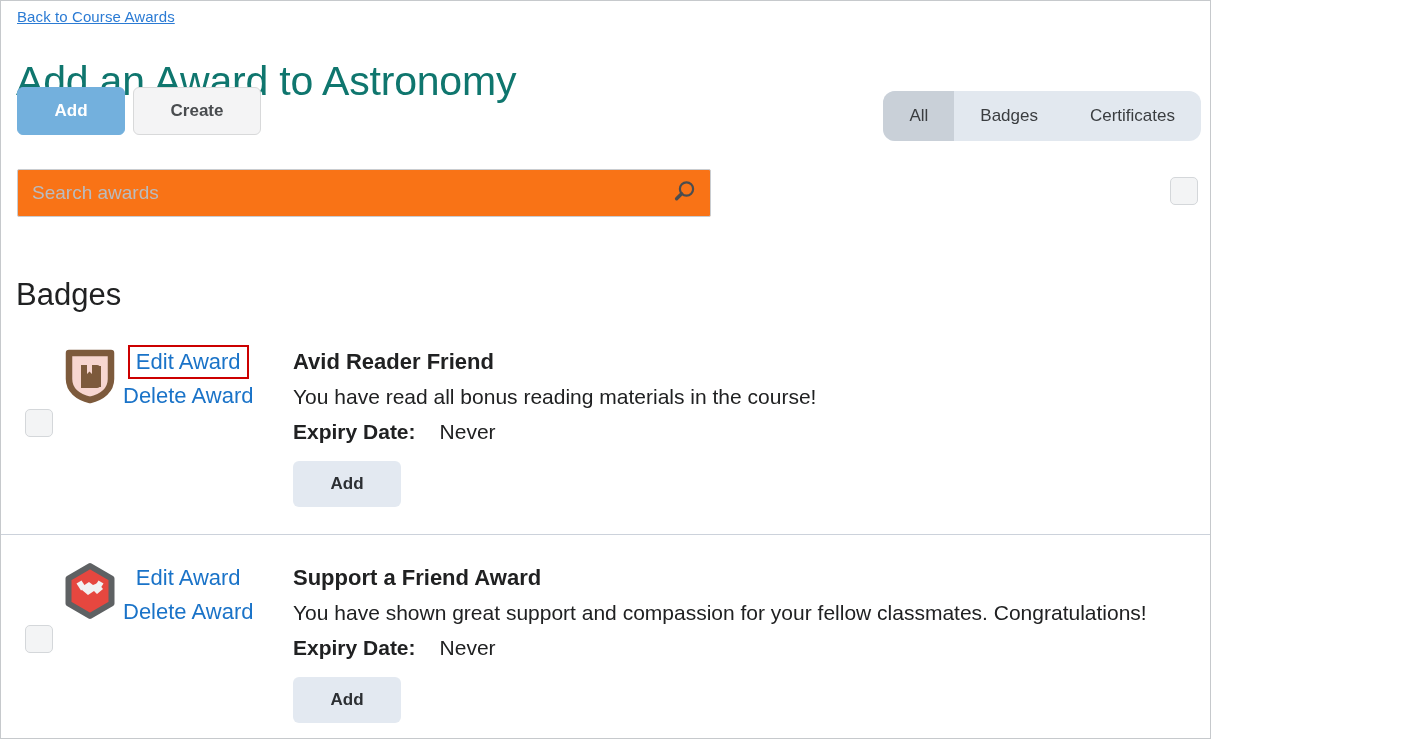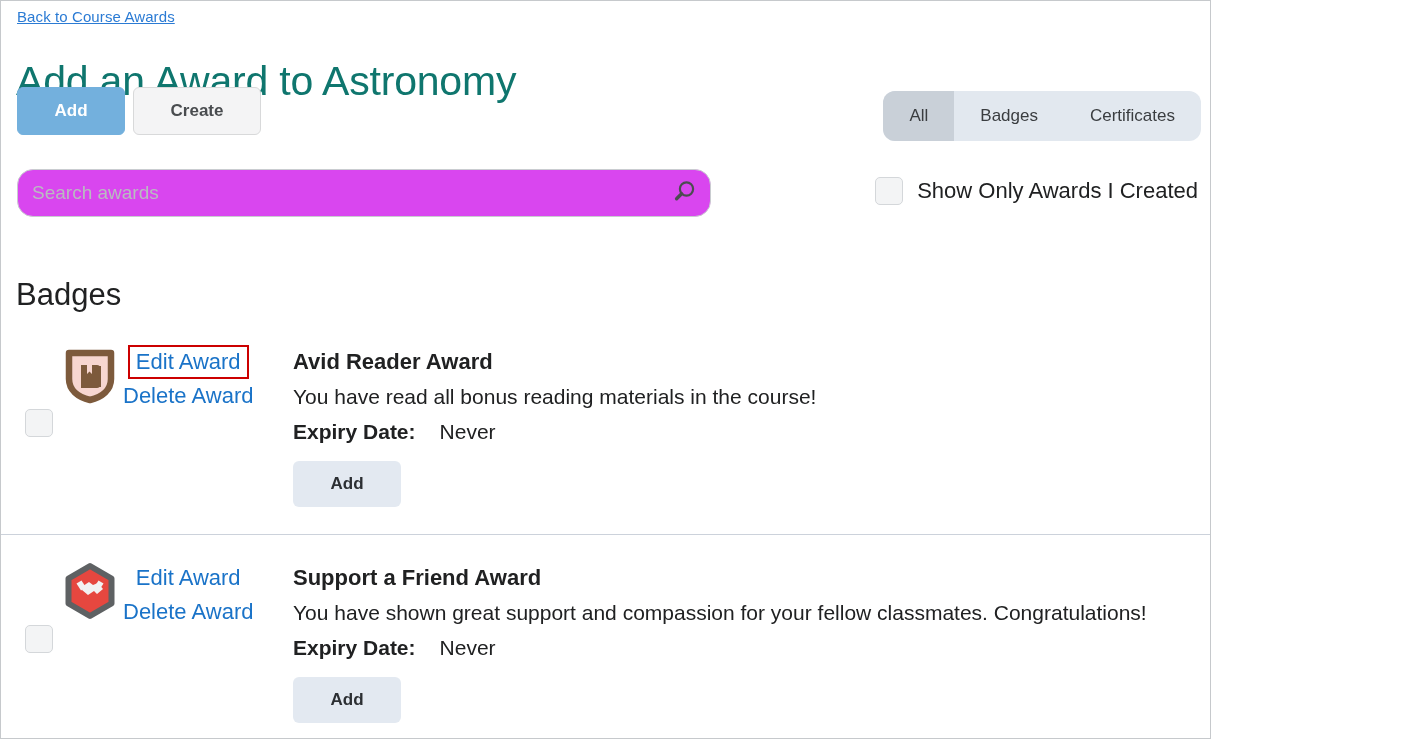--- a/index.html
+++ b/index.html
@@ -110,22 +110,22 @@
 
   
   .search-wrap {
     position: absolute;
     left: 16px;
     top: 168px;
     width: 694px;
     height: 48px;
     box-sizing: border-box;
     border: 1px solid #c9ccd0;
-    border-radius: 16px;
-    background: #d946ef;
+    border-radius: 2px;
+    background: #f97316;
     display: flex;
     align-items: center;
   }
   .search-input {
     flex: 1;
     border: none;
     outline: none;
     background: transparent;
     font-family: inherit;
     font-size: 19px;
@@ -317,21 +317,20 @@
         <svg width="26" height="26" viewBox="0 0 26 26" aria-hidden="true">
           <circle cx="15.5" cy="10" r="6.6" fill="none" stroke="#4a4d50" stroke-width="2.2"></circle>
           <line x1="10.6" y1="14.8" x2="5.6" y2="19.8" stroke="#4a4d50" stroke-width="3.4" stroke-linecap="round"></line>
         </svg>
       </span>
     </button>
   </div>
 
   <div class="showonly">
     <div class="checkbox"></div>
-    <div class="showonly-label">Show Only Awards I Created</div>
   </div>
 
   <h2 class="section-heading">Badges</h2>
 
   <div class="award-list">
 
     <div class="award-row">
       <div class="row-check-col">
         <div class="checkbox"></div>
       </div>
@@ -343,21 +342,21 @@
             <path d="M26 19 H31 V28 L28.5 25.5 L26 28 Z" fill="#f7d6d0"></path>
             <path d="M37.5 20 h2.5 v21 h-2.5 z" fill="#7d5a3c"></path>
           </svg>
         </span>
         <div class="row-links">
           <span class="award-link highlight">Edit Award</span>
           <span class="award-link">Delete Award</span>
         </div>
       </div>
       <div class="row-main">
-        <div class="award-title">Avid Reader Award</div>
+        <div class="award-title">Avid Reader Friend</div>
         <div class="award-desc">You have read all bonus reading materials in the course!</div>
         <div class="award-expiry">
           <span class="lbl">Expiry Date:</span><span class="val">Never</span>
         </div>
         <button class="btn-add-award">Add</button>
       </div>
     </div>
 
     <div class="award-row">
       <div class="row-check-col">

